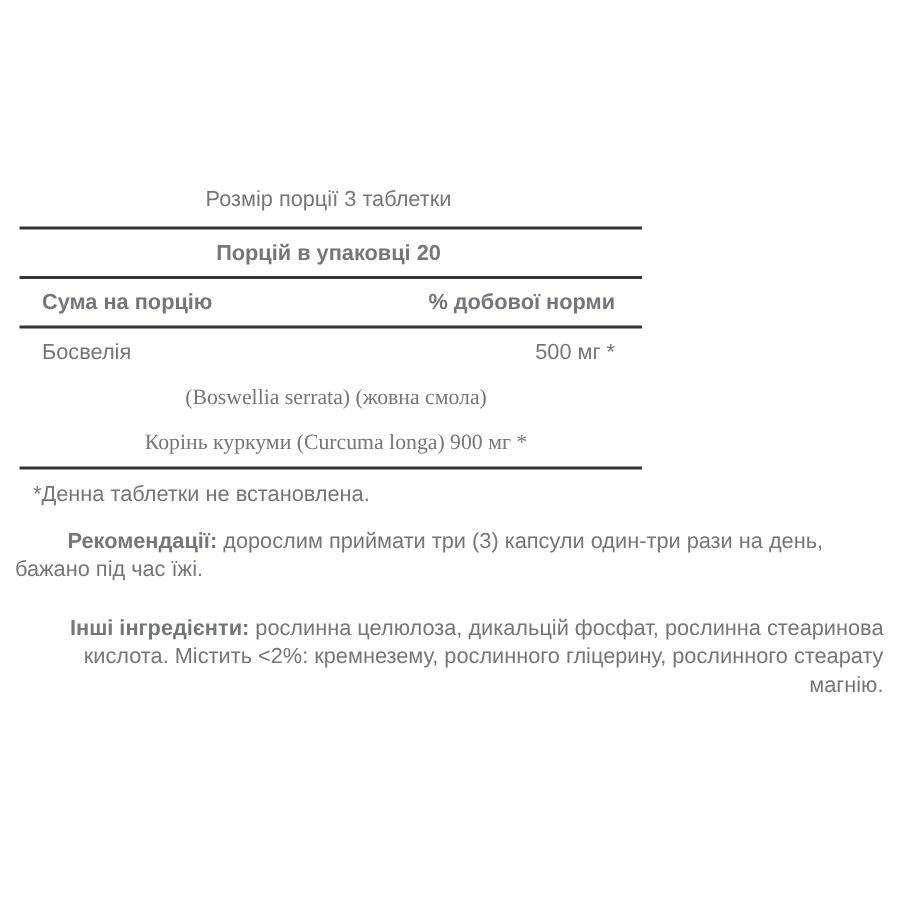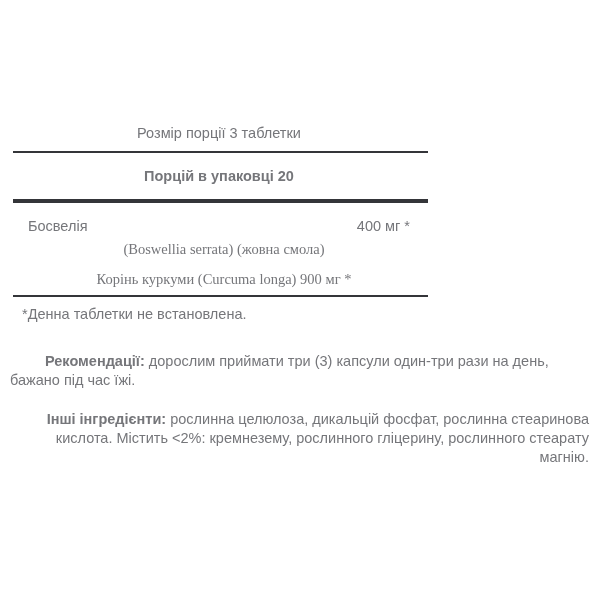--- a/index.html
+++ b/index.html
@@ -24,23 +24,23 @@
   }
   .row{
     display:flex;align-items:center;justify-content:center;
     padding-left:15px;padding-right:18px;
     white-space:nowrap;
   }
   .row.split{justify-content:space-between;}
   .row.bold{font-weight:bold;}
   .row.indent{padding-left:25px;font-family:Liberation Serif, serif;}
   .r1{height:37px;}
-  .r2{height:46px;}
+  .r2{height:31px;}
   .r3{height:31px;}
-  .r4{height:31px;align-items:flex-end;}
+  .r4{height:31px;}
   .r5{height:30px;}
   .r6{height:31px;}
   .rule{height:2px;background:var(--rule);}
   .footnote{
     padding:9px 18px 0 9px;
     font-size:14.5px;
   }
 
   
   .para{
@@ -63,26 +63,30 @@
     </div>
 
     <div class="rule"></div>
 
     <div class="row r2 bold">
       <span>Порцій в упаковці 20</span>
     </div>
 
     <div class="rule"></div>
 
+    <div class="row r3 bold split">
+      <span>Сума на порцію</span>
+      <span>% добової норми</span>
+    </div>
 
     <div class="rule"></div>
 
     <div class="row r4 split">
       <span>Босвелія</span>
-      <span>400 мг *</span>
+      <span>500 мг *</span>
     </div>
 
     <div class="row r5 indent">
       <span>(Boswellia serrata) (жовна смола)</span>
     </div>
 
     <div class="row r6 indent">
       <span>Корінь куркуми (Curcuma longa) 900 мг *</span>
     </div>
 

